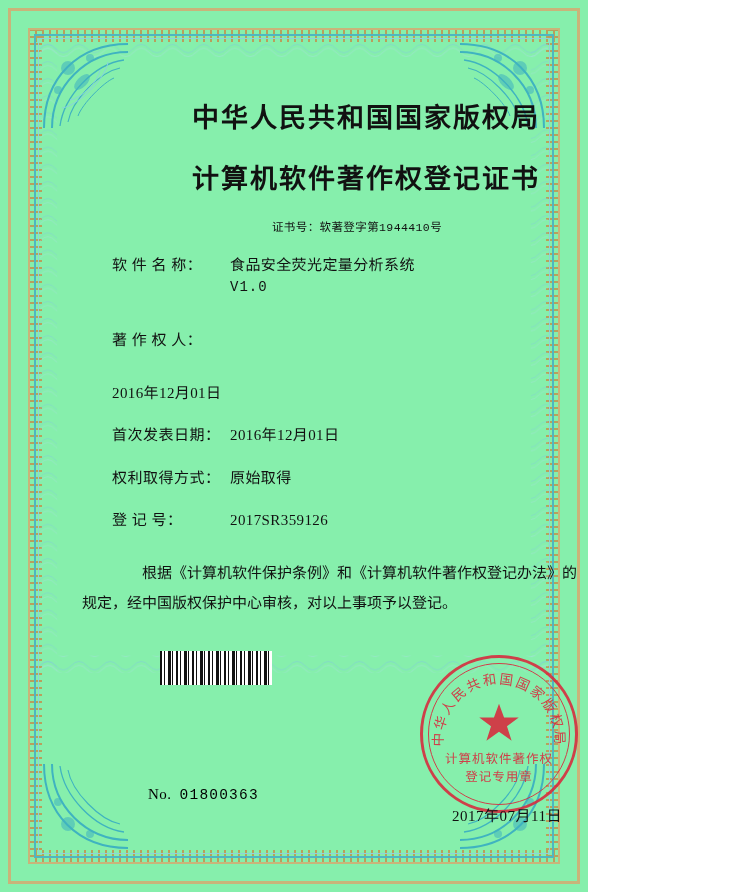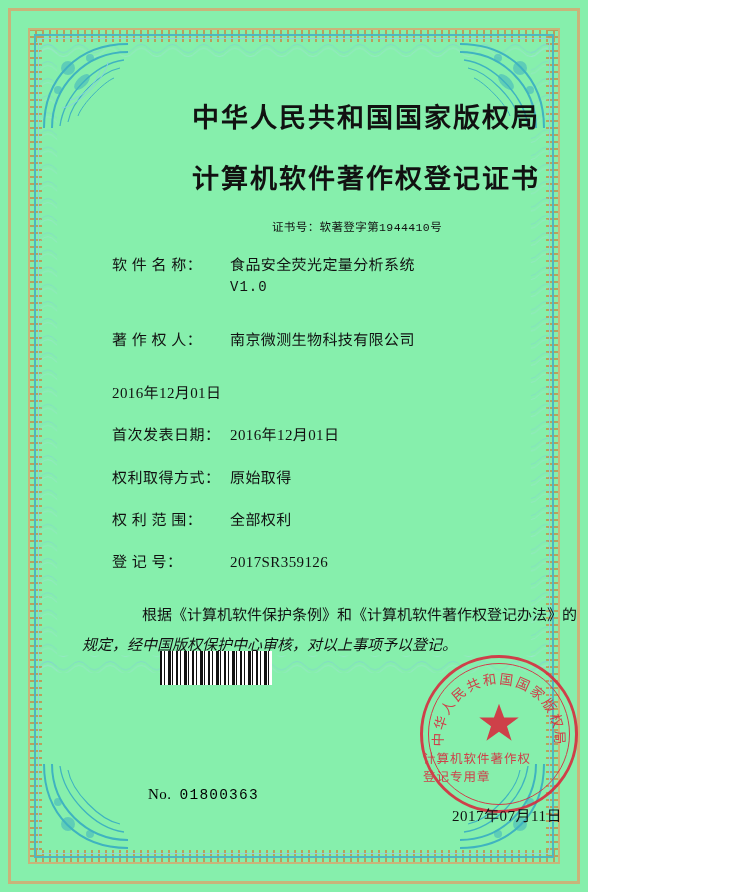--- a/index.html
+++ b/index.html
@@ -210,21 +210,21 @@
     transform: translateX(-50%);
     width: 42px;
     height: 42px;
     color: #d9283c;
   }
   .seal-text {
     position: absolute;
     left: 0;
     right: 0;
     top: 92px;
-    text-align: left;
+    text-align: center;
     font-size: 12.5px;
     line-height: 1.45;
     color: #d9283c;
     letter-spacing: 1px;
   }
 
   
   .footer-no {
     position: absolute;
     left: 148px;
@@ -349,52 +349,47 @@
       <div class="field-row">
         <div class="field-label spaced">软 件 名 称：</div>
         <div class="field-value">
           <span>食品安全荧光定量分析系统</span>
           <span class="line2">V1.0</span>
         </div>
       </div>
 
       <div class="field-row gap-top">
         <div class="field-label spaced">著 作 权 人：</div>
-        <div class="field-value">南京微测生物科技有限公司</div>
       </div>
 
       <div class="field-row gap-top">
         <div class="field-value">2016年12月01日</div>
       </div>
 
       <div class="field-row">
         <div class="field-label">首次发表日期：</div>
         <div class="field-value">2016年12月01日</div>
       </div>
 
       <div class="field-row">
         <div class="field-label">权利取得方式：</div>
         <div class="field-value">原始取得</div>
       </div>
 
-      <div class="field-row">
-        <div class="field-label spaced">权 利 范 围：</div>
-        <div class="field-value">全部权利</div>
-      </div>
 
       <div class="field-row">
         <div class="field-label spaced">登 记 号：</div>
         <div class="field-value">2017SR359126</div>
       </div>
 
     </div>
 
     <div class="paragraph">
       <span>根据《计算机软件保护条例》和《计算机软件著作权登记办法》的</span><br>
-      <span style="text-indent:0; display:inline-block; margin-left:-30px;font-style:italic;">规定，经中国版权保护中心审核，对以上事项予以登记。</span>
+      <span style="text-indent:0; display:inline-block; margin-left:-30px;">规定，经中国版权保护中心审核，对以上事项予以登记。</span>
     </div>
 
   </div>
 
   <div class="barcode"></div>
 
   <div class="seal">
     <div class="seal-inner-ring"></div>
     <svg class="seal-arc" viewBox="0 0 152 152">
       <defs>

